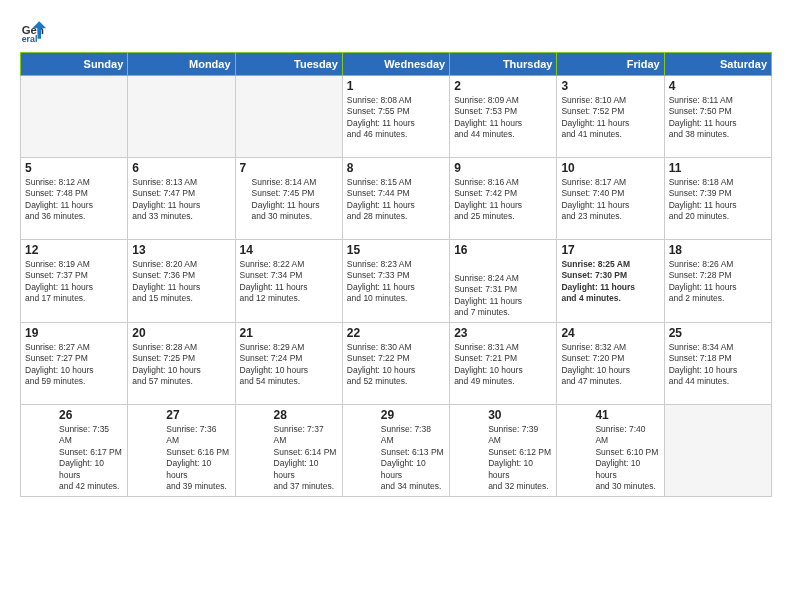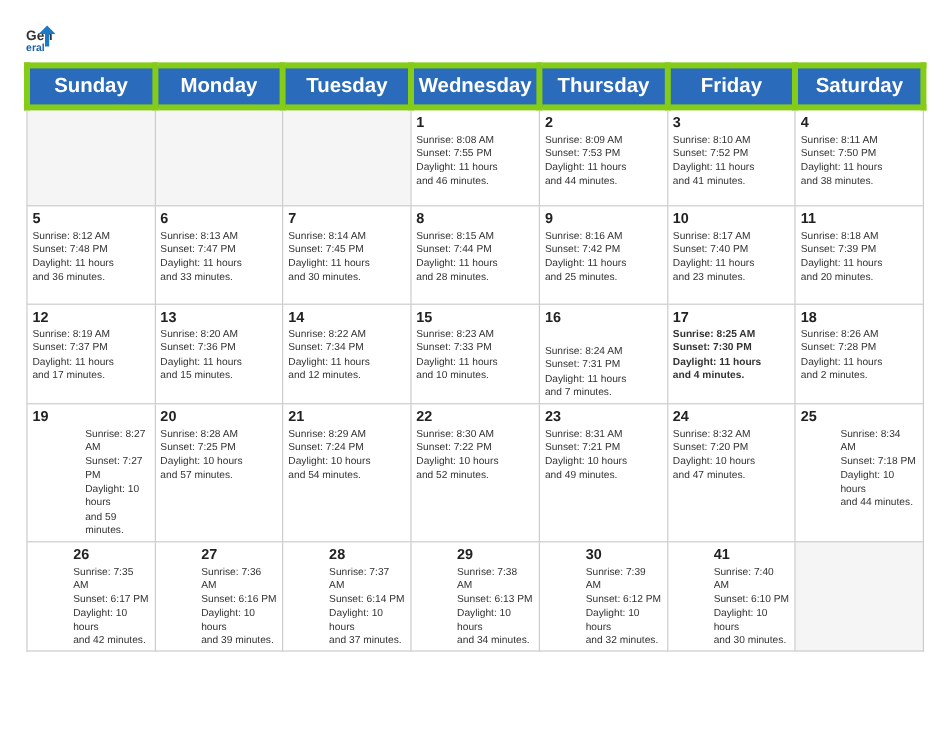--- a/index.html
+++ b/index.html
@@ -59,25 +59,25 @@
       color: #444;
     }
     .calendar {
       width: 100%;
       border-collapse: collapse;
       border: 1px solid #ccc;
     }
     .calendar th {
       background: #2a6bbb;
       color: #fff;
-      font-size: 17px;
+      font-size: 11px;
       font-weight: bold;
       padding: 5px 4px;
-      text-align: center;
-      border: 5px solid #84cc16;
+      text-align: right;
+      border: 1px solid #84cc16;
     }
     .calendar td {
       width: 14.28%;
       vertical-align: top;
       border: 1px solid #ccc;
       padding: 3px 4px;
       font-size: 9px;
       color: #333;
       background: #fff;
       height: 82px;
@@ -181,21 +181,21 @@
           </td>
           <td>
             <span class="day-num">6</span>
             <div class="day-info" style="white-space: pre-line;">Sunrise: 8:13 AM
 Sunset: 7:47 PM
 Daylight: 11 hours
 and 33 minutes.</div>
           </td>
           <td>
             <span class="day-num">7</span>
-            <div class="day-info" style="white-space: pre-line;">Sunrise: 8:14 AM
+            <div class="day-info" style="white-space: pre-line; margin-left: 12px;">Sunrise: 8:14 AM
 Sunset: 7:45 PM
 Daylight: 11 hours
 and 30 minutes.</div>
           </td>
           <td>
             <span class="day-num">8</span>
             <div class="day-info" style="white-space: pre-line;">Sunrise: 8:15 AM
 Sunset: 7:44 PM
 Daylight: 11 hours
 and 28 minutes.</div>
@@ -269,21 +269,21 @@
             <span class="day-num">18</span>
             <div class="day-info" style="white-space: pre-line;">Sunrise: 8:26 AM
 Sunset: 7:28 PM
 Daylight: 11 hours
 and 2 minutes.</div>
           </td>
         </tr>
         <tr>
           <td>
             <span class="day-num">19</span>
-            <div class="day-info" style="white-space: pre-line; margin-left: 44px;">Sunrise: 8:27 AM
+            <div class="day-info" style="white-space: pre-line;">Sunrise: 8:27 AM
 Sunset: 7:27 PM
 Daylight: 10 hours
 and 59 minutes.</div>
           </td>
           <td>
             <span class="day-num">20</span>
             <div class="day-info" style="white-space: pre-line;">Sunrise: 8:28 AM
 Sunset: 7:25 PM
 Daylight: 10 hours
 and 57 minutes.</div>
@@ -311,21 +311,21 @@
           </td>
           <td>
             <span class="day-num">24</span>
             <div class="day-info" style="white-space: pre-line;">Sunrise: 8:32 AM
 Sunset: 7:20 PM
 Daylight: 10 hours
 and 47 minutes.</div>
           </td>
           <td>
             <span class="day-num">25</span>
-            <div class="day-info" style="white-space: pre-line; margin-left: 33px;">Sunrise: 8:34 AM
+            <div class="day-info" style="white-space: pre-line;">Sunrise: 8:34 AM
 Sunset: 7:18 PM
 Daylight: 10 hours
 and 44 minutes.</div>
           </td>
         </tr>
         <tr class="last-row">
           <td>
             <span class="day-num">26</span>
             <div class="day-info" style="white-space: pre-line;">Sunrise: 7:35 AM
 Sunset: 6:17 PM

